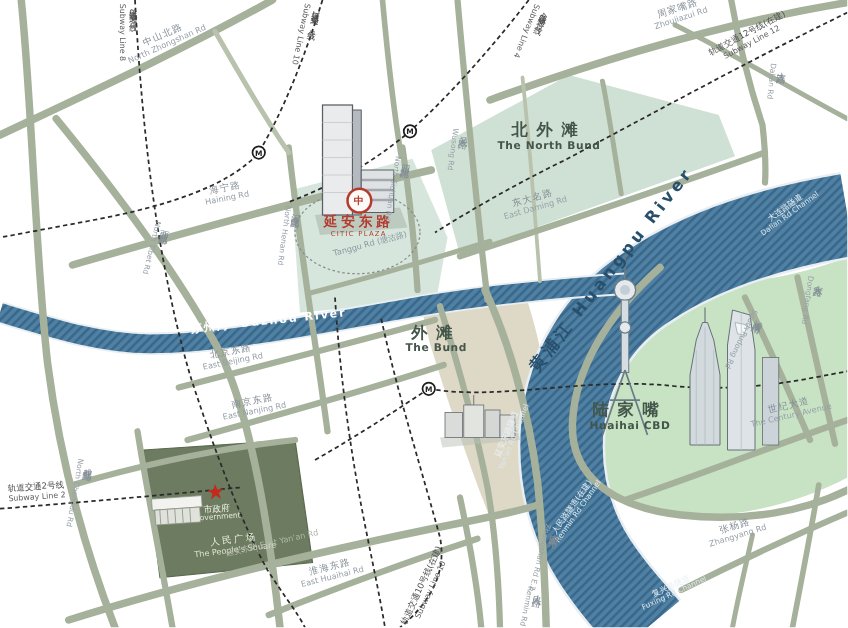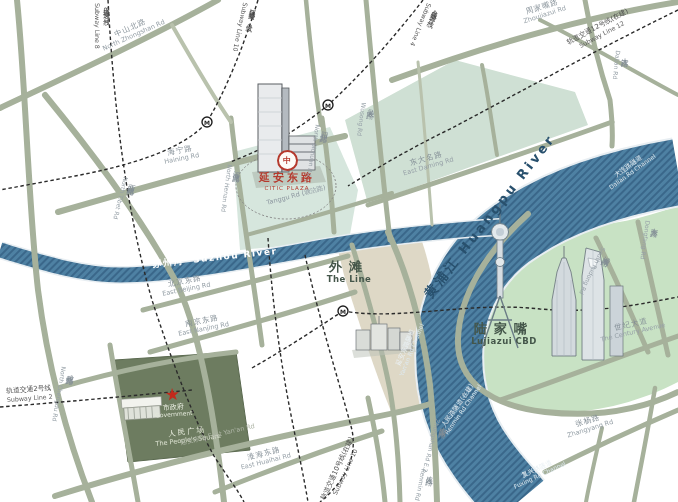--- a/index.html
+++ b/index.html
@@ -157,27 +157,31 @@
     <line x1="593" y1="250" x2="593" y2="360" stroke="#b6c0c6" stroke-width="0.6"></line>
   </g>
   <rect x="610" y="286" width="13" height="70" fill="#ccd4d9" stroke="#6b757c" stroke-width="0.7"></rect>
   <g transform="rotate(-4 140 410)">
     <rect x="122" y="398" width="40" height="9" fill="#f2f3ee" stroke="#8a8f85" stroke-width="0.6"></rect>
     <rect x="124" y="407" width="36" height="12" fill="#dfe2da" stroke="#8a8f85" stroke-width="0.6"></rect>
     <path d="M128,407 V419 M134,407 V419 M140,407 V419 M146,407 V419 M152,407 V419" stroke="#9aa096" stroke-width="0.8"></path>
   </g>
 </svg>
 
+<div class="lbl hlbl area-lbl" style="left:398px;top:98px;">
+  <span class="zh">北外滩</span>
+  <span class="en">The North Bund</span>
+</div>
 <div class="lbl hlbl area-lbl" style="left:318px;top:260px;width:62px;">
   <span class="zh">外滩</span>
-  <span class="en">The Line</span>
+  <span class="en">The Bund</span>
 </div>
 <div class="lbl hlbl area-lbl" style="left:462px;top:322px;width:84px;">
   <span class="zh">陆家嘴</span>
-  <span class="en">Lujiazui CBD</span>
+  <span class="en">Huaihai CBD</span>
 </div>
 <div class="lbl psq-lbl" style="left:154px;top:432px;transform:rotate(-7deg);text-align:center;">
   <span class="zh">人民广场</span>
   <span class="en">The People's Square</span>
 </div>
 
 <div class="lbl citic" style="left:250px;top:150px;">
   <div class="logo">
         <span>中</span>
       </div>

